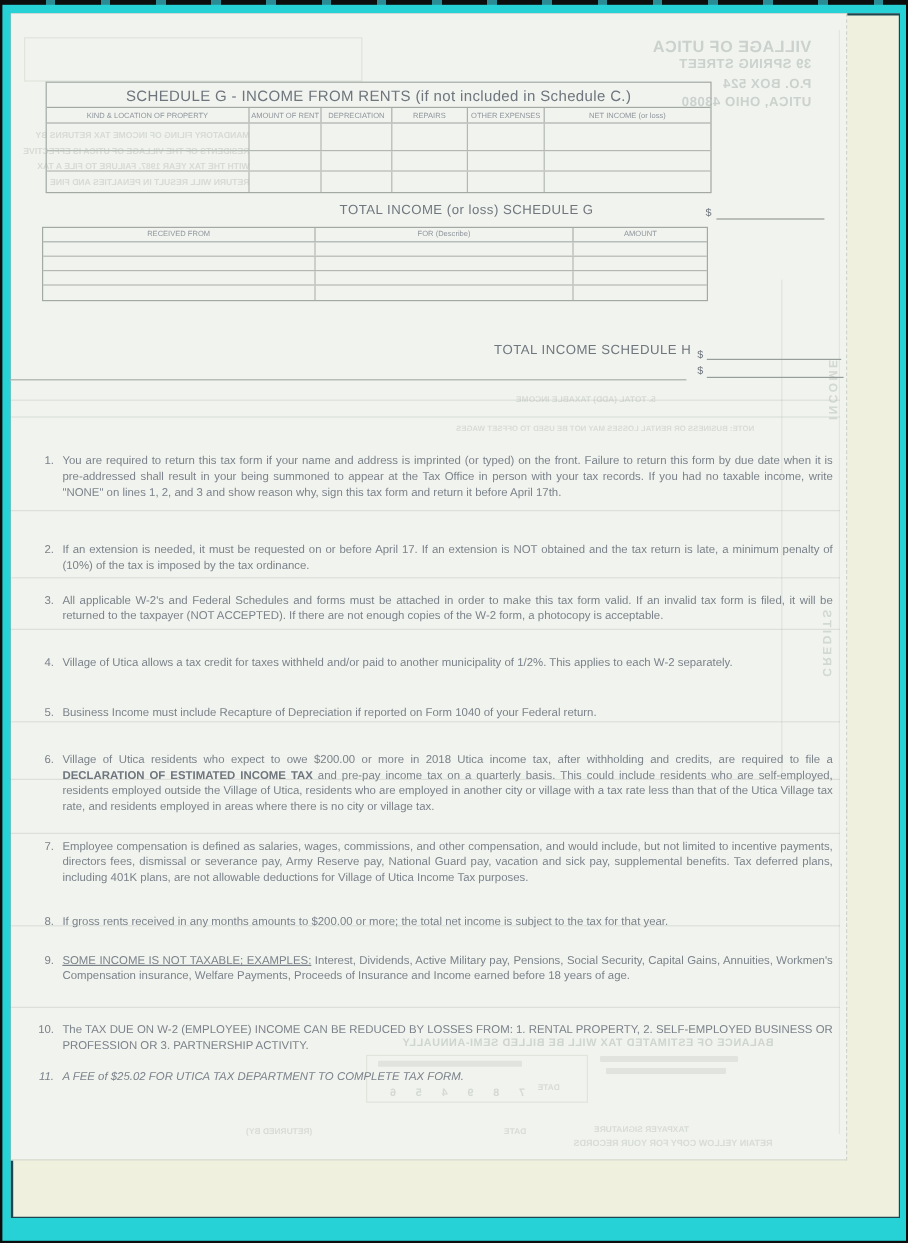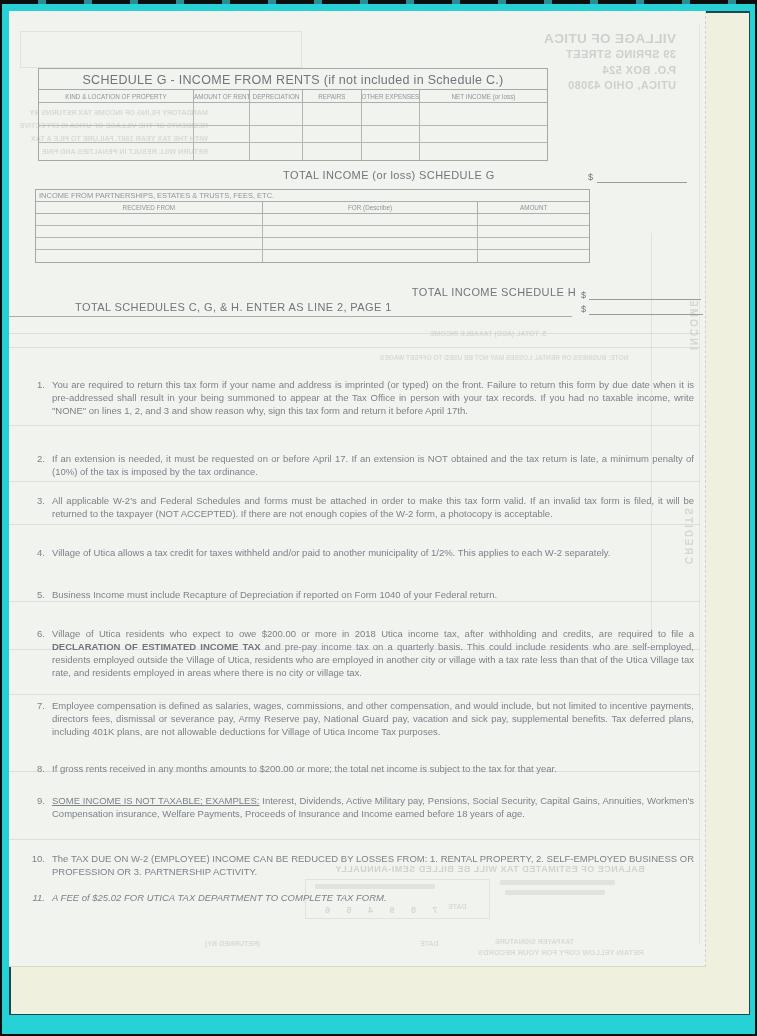--- a/index.html
+++ b/index.html
@@ -104,21 +104,21 @@
   <div class="abs smudge" style="left:500px;top:880px;width:115px;height:5px;"></div>
   <div class="abs smudge" style="left:505px;top:890px;width:100px;height:5px;"></div>
   <div class="abs mirror digits" style="left:318px;top:905px;">7 8 9 4 5 6</div>
   <div class="abs mirror bleed-sm" style="left:448px;top:903px;">DATE</div>
 
   <div class="abs mirror bleed-sm" style="left:205px;top:940px;">(RETURNED BY)</div>
   <div class="abs mirror bleed-sm" style="left:420px;top:940px;">DATE</div>
   <div class="abs mirror bleed-sm" style="left:495px;top:938px;">TAXPAYER SIGNATURE</div>
   <div class="abs mirror bleed-sm" style="left:478px;top:948px;font-size:7.5px;">RETAIN YELLOW COPY FOR YOUR RECORDS</div>
 
-  <div class="tbl" style="left:38px;top:68px;width:510px;">
+  <div class="tbl" style="left:38px;top:68px;width:555px;">
     <div class="tbl-title" style="height:21px;line-height:22px;">SCHEDULE G - INCOME FROM RENTS (if not included in Schedule C.)</div>
     <div class="ghead" style="height:13px;line-height:13px;">
       <div>KIND &amp; LOCATION OF PROPERTY</div>
       <div>AMOUNT OF RENT</div>
       <div>DEPRECIATION</div>
       <div>REPAIRS</div>
       <div>OTHER EXPENSES</div>
       <div>NET INCOME (or loss)</div>
     </div>
     <div id="g-body">
@@ -147,21 +147,20 @@
           <div></div>
         </div>
       </div>
   </div>
 
   <div class="abs tot-label" style="left:283px;top:169px;">TOTAL INCOME (or loss) SCHEDULE G</div>
   <div class="abs cur" style="left:588px;top:172px;">$</div>
   <div class="abs money-line" style="left:597px;top:177px;width:90px;height:6px;"></div>
 
   <div class="tbl" style="left:35px;top:189px;width:555px;">
-    <div class="sh-sub" style="height:12px;line-height:12px;">INCOME FROM PARTNERSHIPS, ESTATES &amp; TRUSTS, FEES, ETC.</div>
     <div class="hhead" style="height:12px;line-height:12px;font-size:7px;">
       <div>RECEIVED FROM</div>
       <div>FOR (Describe)</div>
       <div>AMOUNT</div>
     </div>
     <div id="h-body">
         <div class="hrow" style="height: 12px;">
           <div></div>
           <div></div>
           <div></div>
@@ -181,21 +180,20 @@
           <div></div>
           <div></div>
         </div>
       </div>
   </div>
 
   <div class="abs tot-label" style="left:380px;top:286px;width:196px;text-align:right;">TOTAL INCOME SCHEDULE H</div>
   <div class="abs cur" style="left:581px;top:290px;">$</div>
   <div class="abs money-line" style="left:589px;top:294px;width:112px;height:6px;"></div>
 
-  <div class="abs tot-label" style="left:75px;top:301px;">TOTAL SCHEDULES C, G, &amp; H. ENTER AS LINE 2, PAGE 1</div>
   <div class="abs money-line" style="left:8px;top:311px;width:564px;height:6px;border-color:#a9aeaa;"></div>
   <div class="abs cur" style="left:581px;top:304px;">$</div>
   <div class="abs money-line" style="left:589px;top:309px;width:114px;height:6px;"></div>
 
   <div id="instructions">
       <div class="instr" style="top: 378px;">
         <span class="inum">1.</span>
         <span class="itext"><span>You are required to return this tax form if your name and address is imprinted (or typed) on the front. Failure to return this form by due date when it is pre-addressed shall result in your being summoned to appear at the Tax Office in person with your tax records. If you had no taxable income, write "NONE" on lines 1, 2, and 3 and show reason why, sign this tax form and return it before April 17th.</span></span>
       </div>
       <div class="instr" style="top: 452px;">

